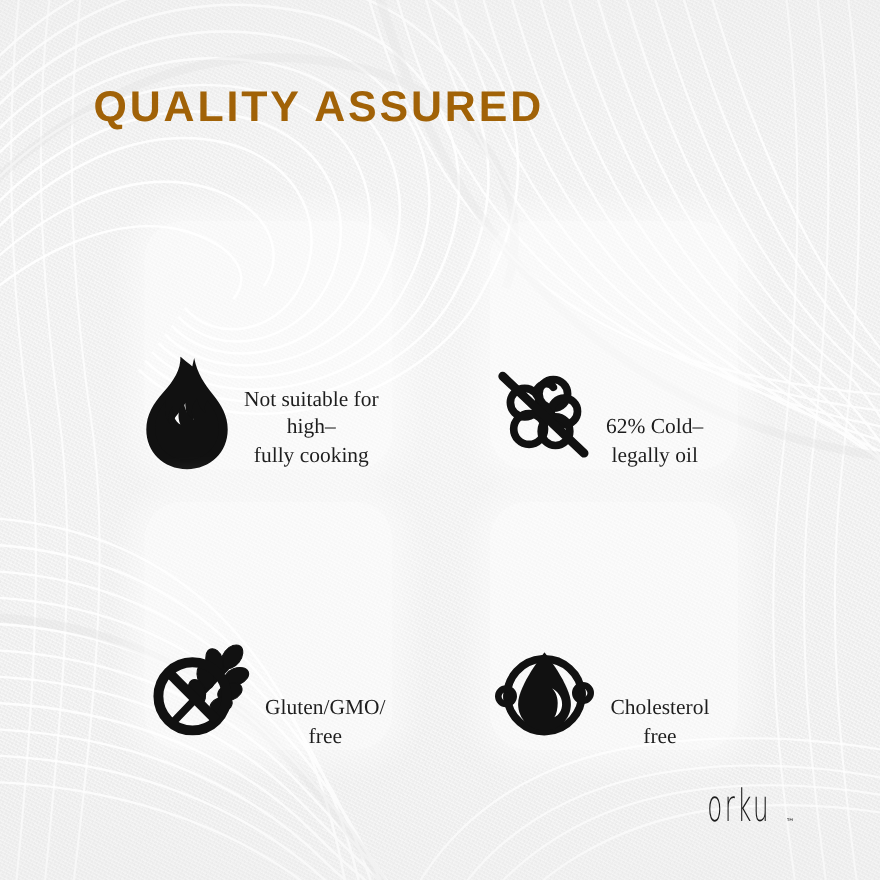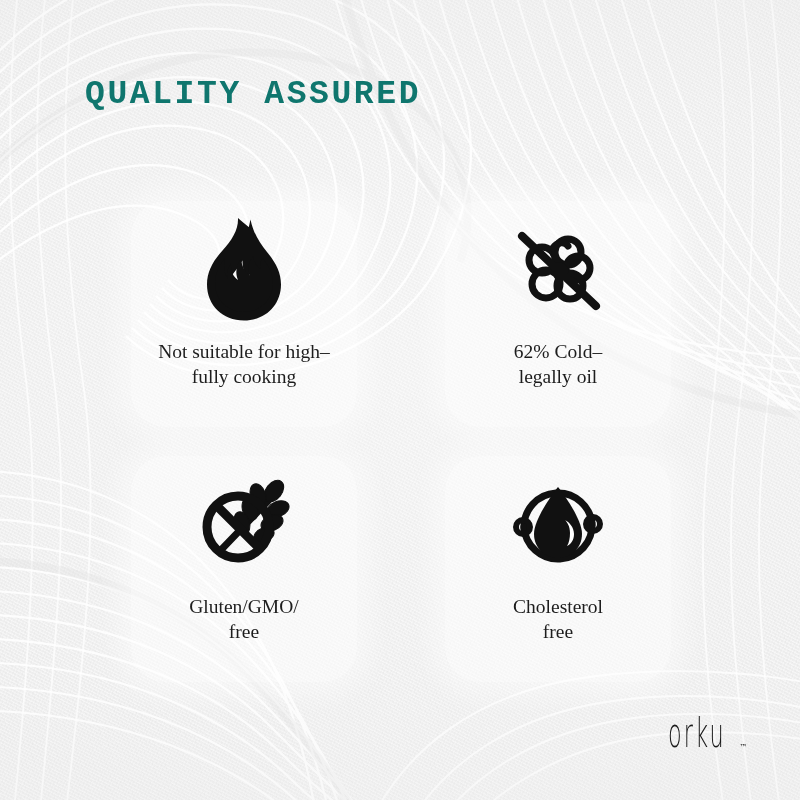--- a/index.html
+++ b/index.html
@@ -52,25 +52,25 @@
 
   
   .header {
     position: absolute;
     left: 85px;
     top: 78px;
     width: 620px;
   }
   .title {
     margin: 0;
-    font-family: Liberation Mono, monospace;
+    font-family: Liberation Sans, sans-serif;
     font-weight: bold;
-    font-size: 33px;
+    font-size: 39px;
     letter-spacing: 2.6px;
-    color: #0f766e;
+    color: #a16207;
     line-height: 1.0;
     white-space: nowrap;
   }
   .subtitle {
     margin: 0;
     padding-top: 14px;
     font-family: "Liberation Serif", serif;
     font-size: 19.5px;
     line-height: 1.32;
     color: #232323;
@@ -89,22 +89,21 @@
     column-gap: 88px;
     row-gap: 29px;
   }
 
   .tile {
     position: relative;
     border-radius: 34px;
     background: rgba(255,255,255,0.50);
     box-shadow: 0 0 26px 14px rgba(255,255,255,0.42);
     display: flex;
-    flex-direction: column;
-    align-items: center;
+    align-items: flex-end;
     justify-content: flex-start;
   }
   .tile-icon {
     height: 120px;
     display: flex;
     align-items: center;
     justify-content: center;
     padding-top: 18px;
     box-sizing: border-box;
   }
@@ -114,21 +113,21 @@
     font-family: "Liberation Serif", serif;
     font-size: 19.5px;
     line-height: 1.30;
     color: #1d1d1d;
     padding: 0 10px;
   }
 
   
   .logo {
     position: absolute;
-    left: 668px;
+    left: 643px;
     top: 718px;
     display: flex;
     align-items: flex-end;
   }
   .logo-word {
     font-family: "DejaVu Sans", sans-serif;
     font-size: 36px;
     font-weight: 300;
     letter-spacing: 3.5px;
     color: #1b1b1b;

